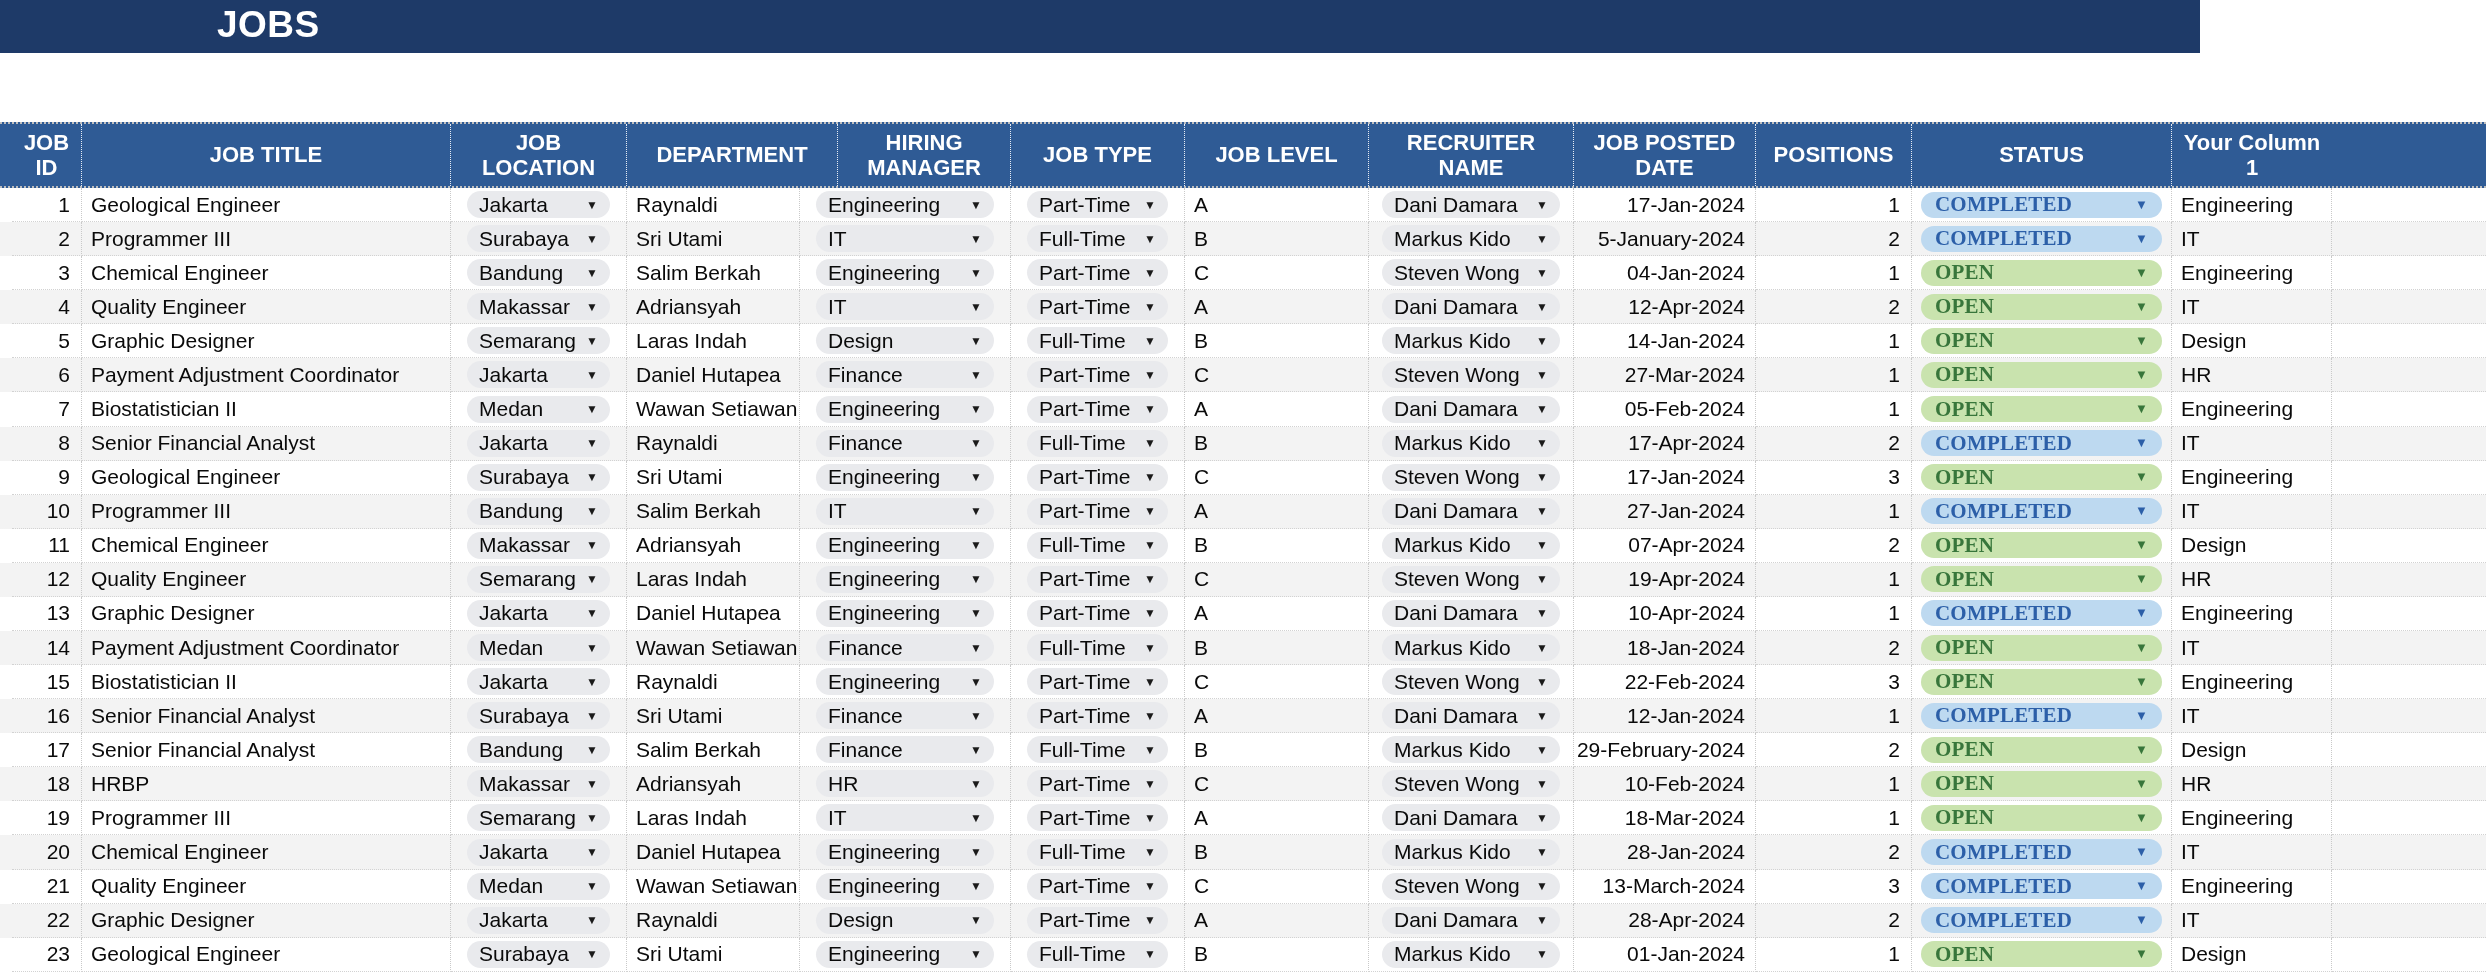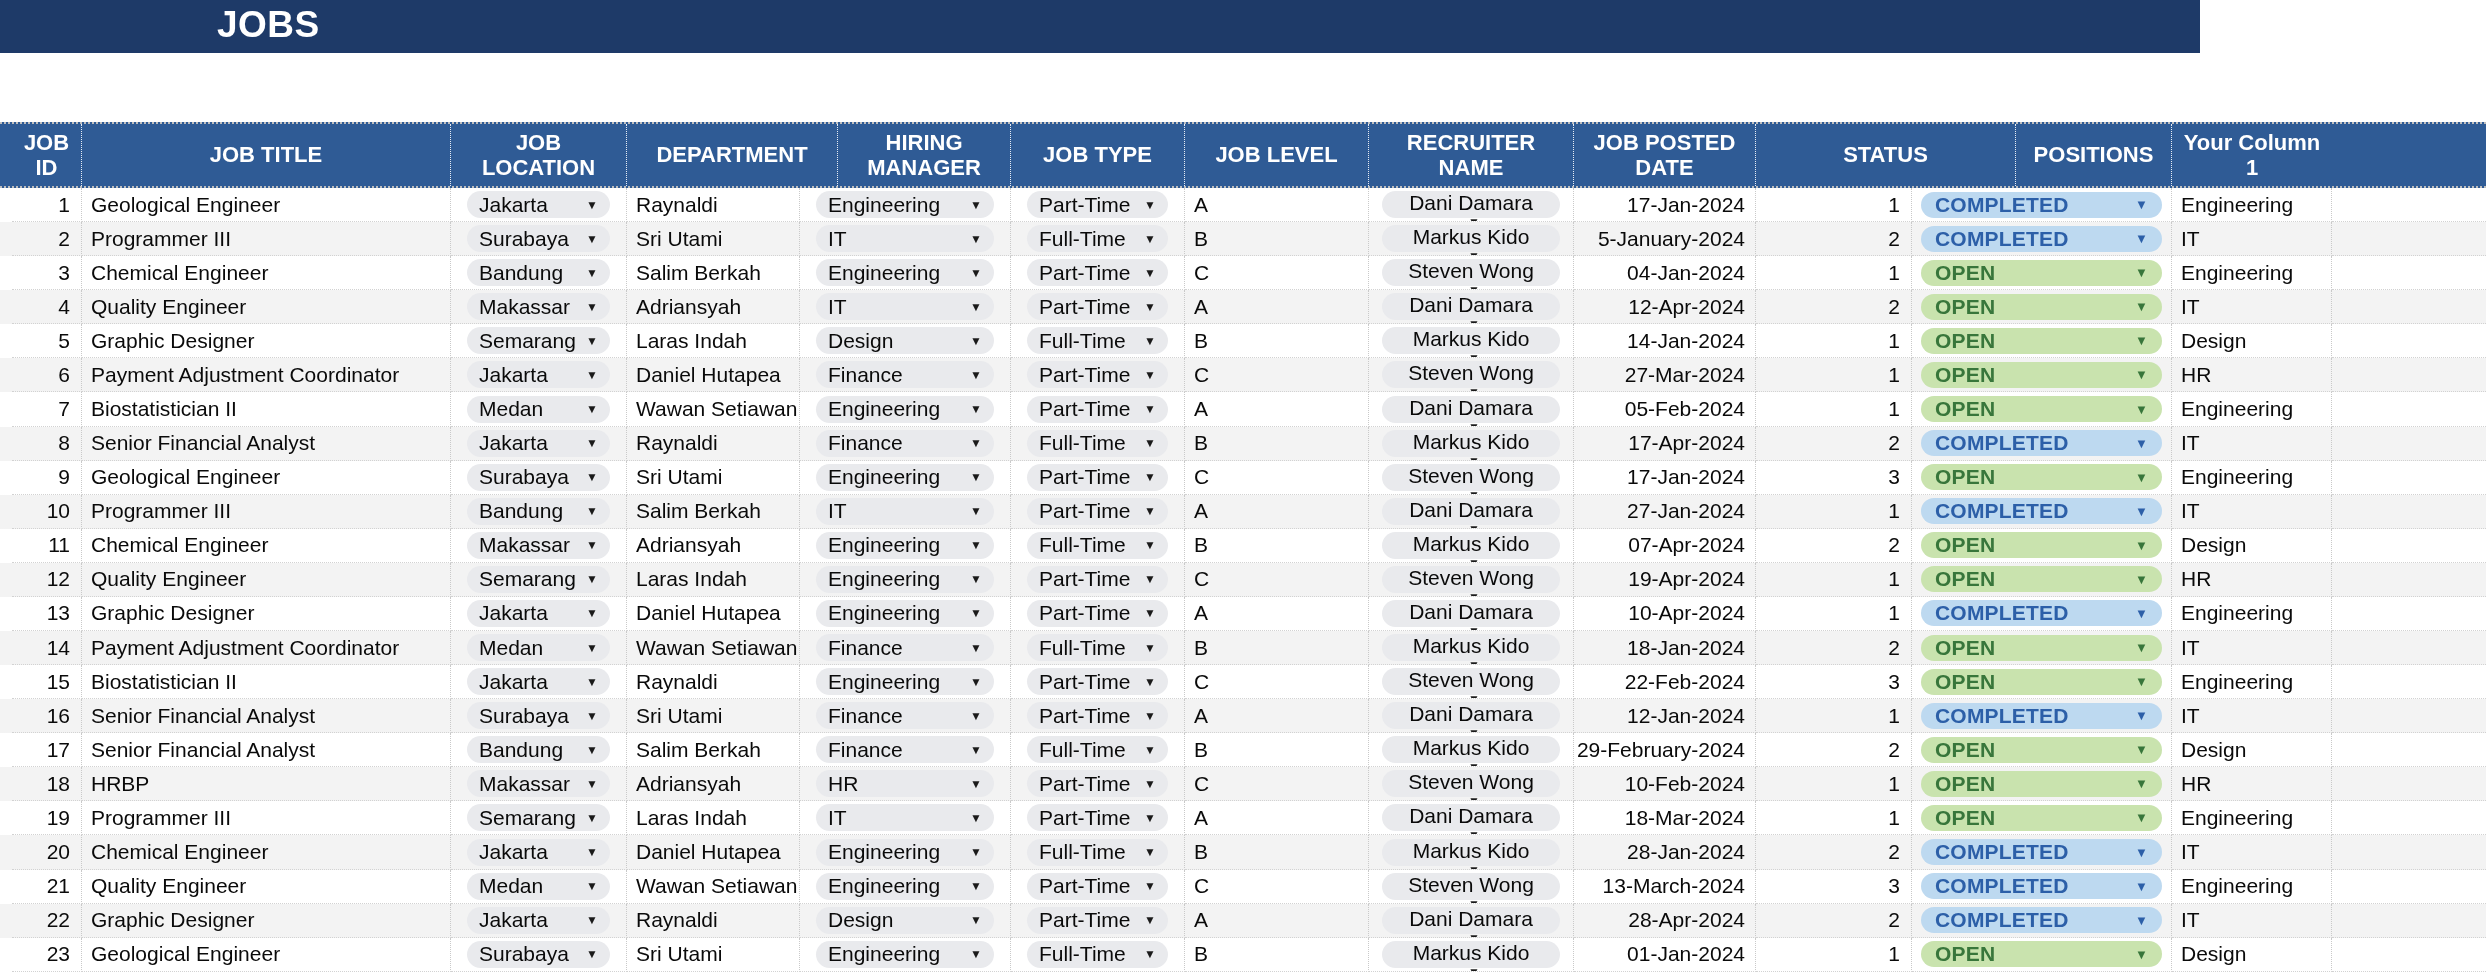--- a/index.html
+++ b/index.html
@@ -38,25 +38,25 @@
   .c11 { flex:0 0 160px; }
   .c12 { flex:0 0 166px; }
 
   .t-number { justify-content:flex-end; padding-right:11px; }
   .t-text   { justify-content:flex-start; padding-left:9px; }
   .t-date   { justify-content:flex-end; padding-right:10px; }
   .t-empty  { }
 
   
   .pill { display:flex; align-items:center; justify-content:space-between; height:27px; border-radius:14px; background:#E9EAED; width:calc(100% - 32px); margin:0 16px; padding:0 12px; font-size:21px; color:#0A0A0A; cursor:default; }
-  .c7 .pill { width:calc(100% - 26px); margin:0 13px 0 13px;flex-direction:column; }
+  .c7 .pill { width:calc(100% - 26px); margin:0 13px 0 13px; }
   .pill .arrow { font-size:12px; color:#1a1a1a; margin-left:6px; }
 
   
-  .status-pill { display:flex; align-items:center; justify-content:space-between; height:26px; border-radius:14px; width:calc(100% - 18px); margin:0 9px; padding:0 14px; font-size:21px; font-weight:bold; letter-spacing:0.2px; }
+  .status-pill { display:flex; align-items:center; justify-content:space-between; height:26px; border-radius:14px; width:calc(100% - 18px); margin:0 9px; padding:0 14px; font-size:21px; font-weight:bold; letter-spacing:0.2px;font-family:Liberation Serif, serif; }
   .st-completed { background:#BDD9F0; color:#2C5FA8; }
   .st-open { background:#C9E3AE; color:#38763B; }
   .status-pill .arrow { font-size:13px; font-weight:normal; }
 </style>
 </head>
 <body>
 
 <div class="app">
   <div class="topbar">
     <div class="title">JOBS</div>
@@ -66,22 +66,22 @@
     <div class="hrow">
         <div class="hcell c0">JOB ID</div>
         <div class="hcell c1">JOB TITLE</div>
         <div class="hcell c2">JOB LOCATION</div>
         <div class="hcell c4">DEPARTMENT</div>
         <div class="hcell c3">HIRING MANAGER</div>
         <div class="hcell c5">JOB TYPE</div>
         <div class="hcell c6">JOB LEVEL</div>
         <div class="hcell c7">RECRUITER NAME</div>
         <div class="hcell c8">JOB POSTED DATE</div>
+        <div class="hcell c9">POSITIONS</div>
         <div class="hcell c10">STATUS</div>
-        <div class="hcell c9">POSITIONS</div>
         <div class="hcell c11">Your Column 1</div>
       </div>
     <div class="tbody">
         <div class="row">
           <div class="cell c0 t-number">1</div>
           <div class="cell c1 t-text">Geological Engineer</div>
           <div class="cell c2 t-dropdown">
             <div class="pill">
               <span>Jakarta</span>
               <span class="arrow">▼</span>

